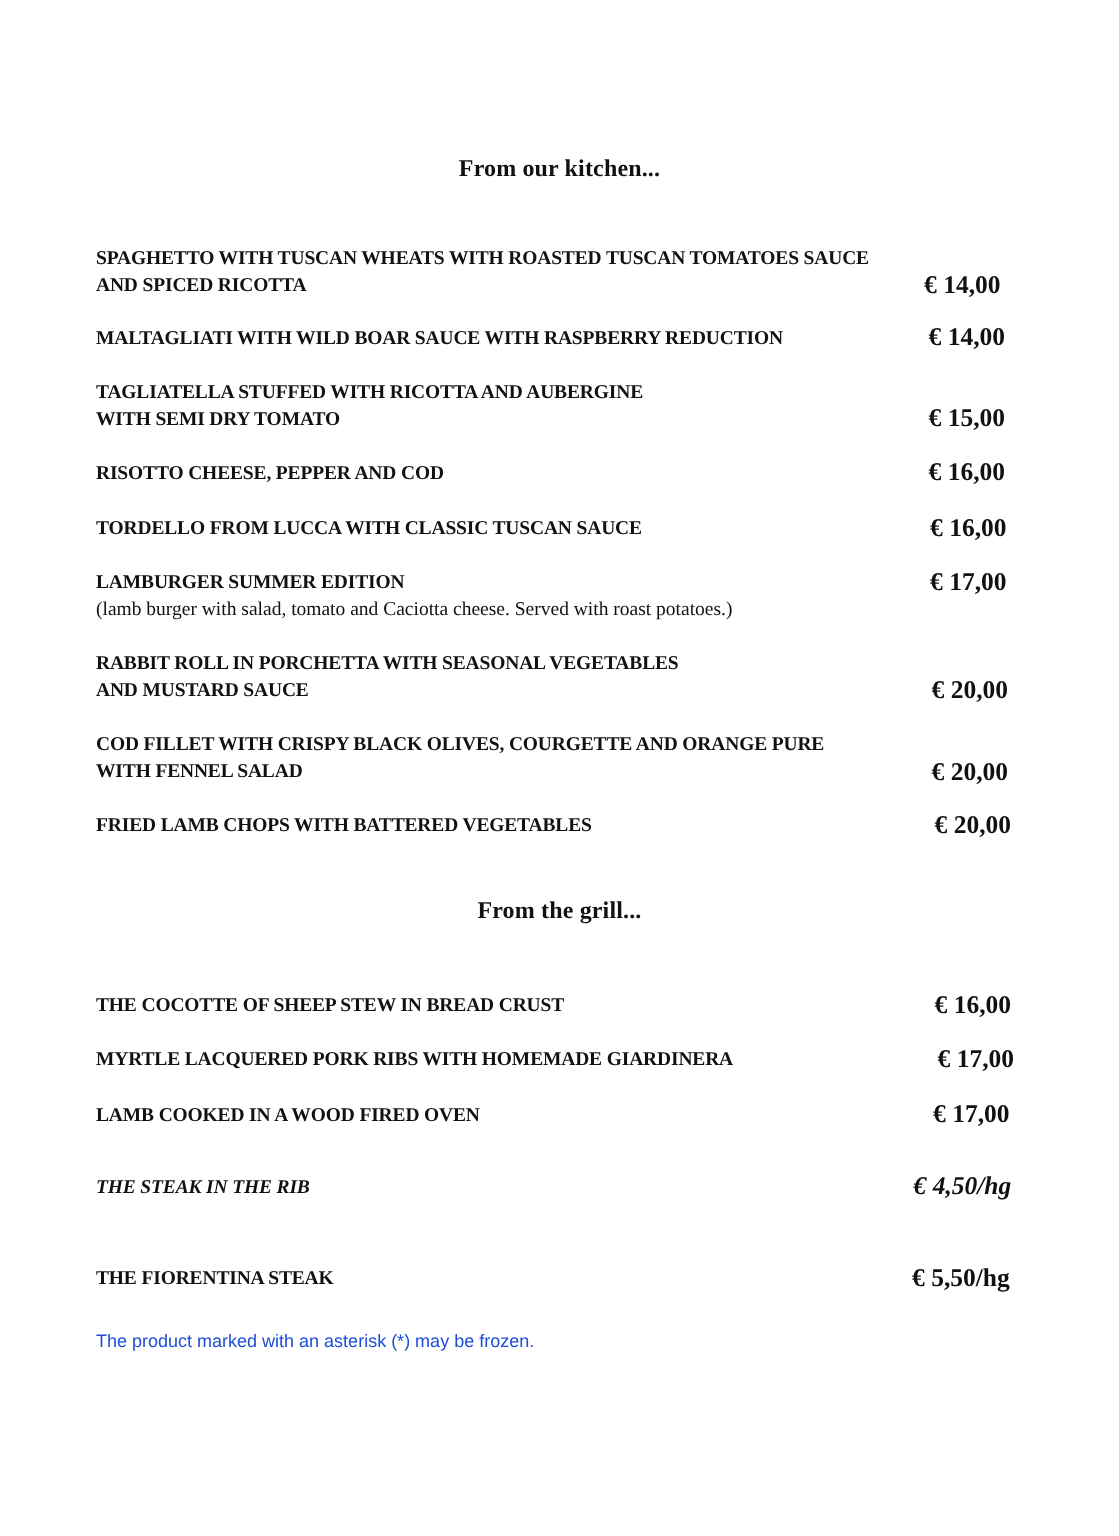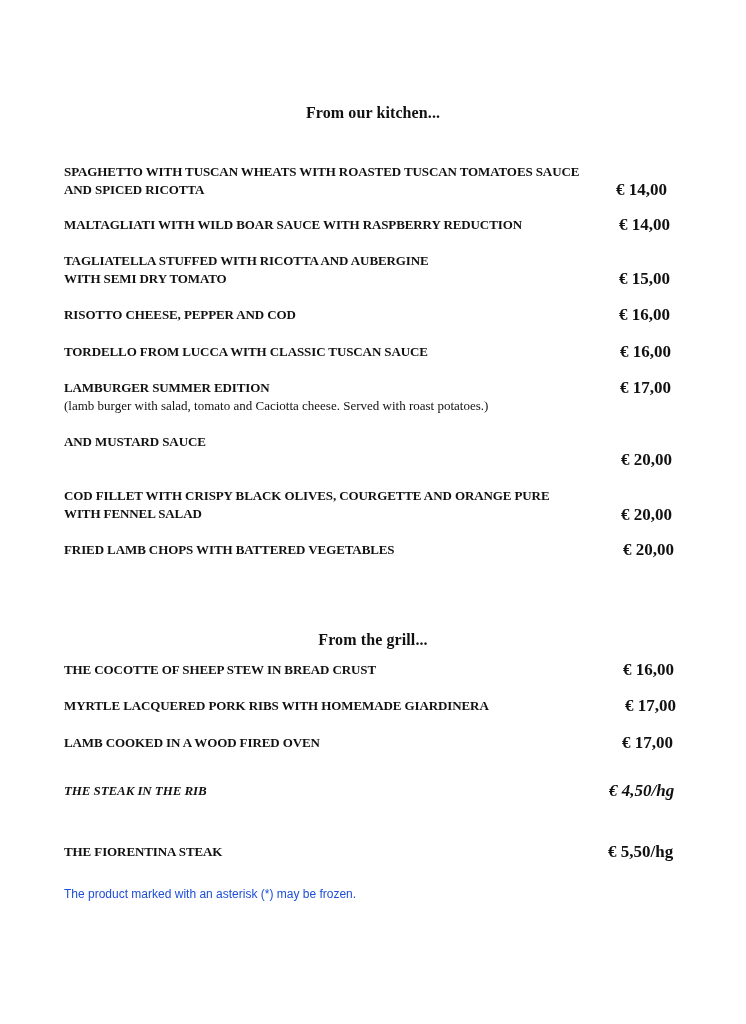--- a/index.html
+++ b/index.html
@@ -100,36 +100,37 @@
     <span class="item-price" style="left:556px; top:0px;">€ 16,00</span>
   </div>
 
   <div class="item" style="top:379px;">
     <span class="item-name">LAMBURGER SUMMER EDITION</span>
     <span class="item-desc">(lamb burger with salad, tomato and Caciotta cheese. Served with roast potatoes.)</span>
     <span class="item-price" style="left:556px; top:0px;">€ 17,00</span>
   </div>
 
   <div class="item" style="top:433px;">
+    <span class="item-name">RABBIT ROLL IN PORCHETTA WITH SEASONAL VEGETABLES</span>
     <span class="item-name">AND MUSTARD SAUCE</span>
     <span class="item-price" style="left:557px; top:18px;">€ 20,00</span>
   </div>
 
   <div class="item" style="top:487px;">
     <span class="item-name">COD FILLET WITH CRISPY BLACK OLIVES, COURGETTE AND ORANGE PURE</span>
     <span class="item-name">WITH FENNEL SALAD</span>
     <span class="item-price" style="left:557px; top:19px;">€ 20,00</span>
   </div>
 
   <div class="item" style="top:541px;">
     <span class="item-name">FRIED LAMB CHOPS WITH BATTERED VEGETABLES</span>
     <span class="item-price" style="left:559px; top:0px;">€ 20,00</span>
   </div>
 
-  <div class="section-title" style="top:631px;">From the grill...</div>
+  <div class="section-title" style="top:599px;">From the grill...</div>
 
   <div class="item" style="top:661px;">
     <span class="item-name">THE COCOTTE OF SHEEP STEW IN BREAD CRUST</span>
     <span class="item-price" style="left:559px; top:0px;">€ 16,00</span>
   </div>
 
   <div class="item" style="top:697px;">
     <span class="item-name">MYRTLE LACQUERED PORK RIBS WITH HOMEMADE GIARDINERA</span>
     <span class="item-price" style="left:561px; top:0px;">€ 17,00</span>
   </div>

